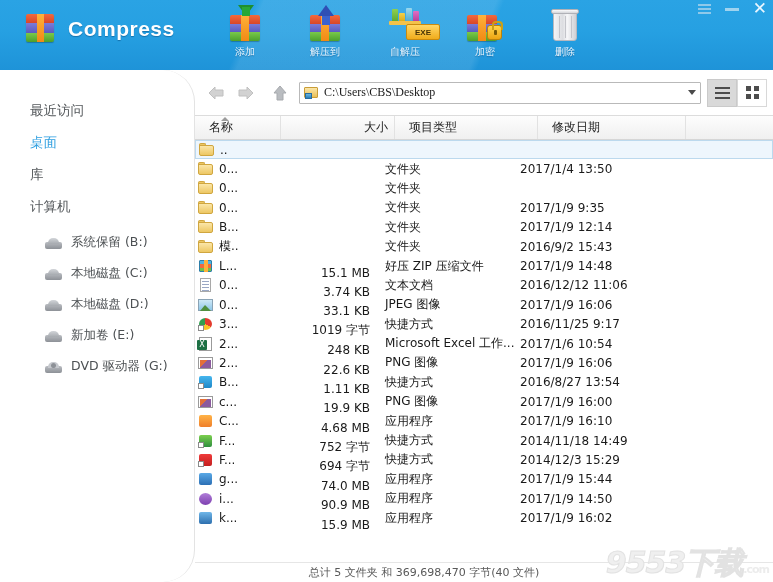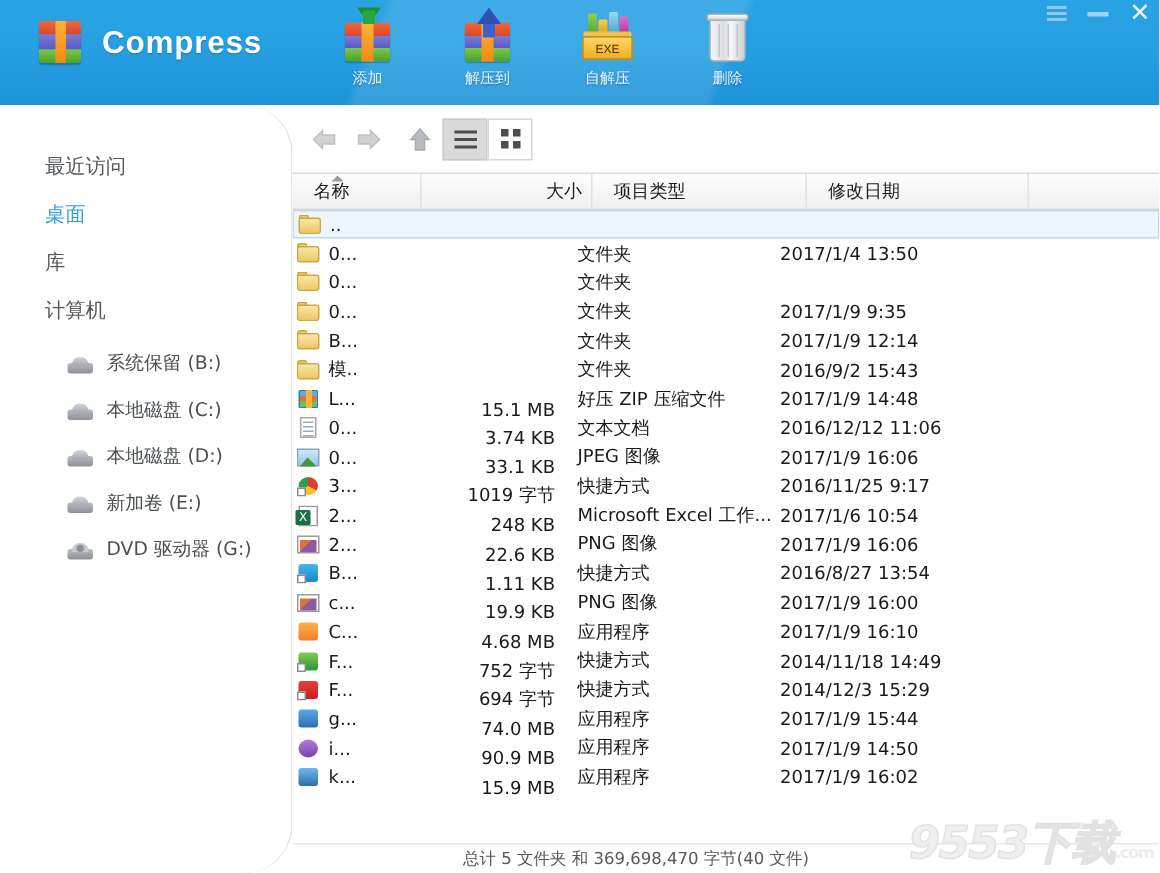--- a/index.html
+++ b/index.html
@@ -51,23 +51,23 @@
   .rarbox i.g{background:linear-gradient(180deg,#79c94a,#4da02c);}
   .rarband{position:absolute;left:16px;top:10px;width:8px;height:26px;
     background:linear-gradient(180deg,#ffb13b,#f08a14);}
   .arrow-dn{position:absolute;left:13px;top:0px;width:0;height:0;
     border-left:8px solid transparent;border-right:8px solid transparent;border-top:11px solid #1f8f2e;}
   .arrow-dn:after{content:"";position:absolute;left:-4px;top:-9px;width:8px;height:9px;background:#27a838;}
   .arrow-up{position:absolute;left:13px;top:0px;width:0;height:0;
     border-left:8px solid transparent;border-right:8px solid transparent;border-bottom:11px solid #2f4fb5;}
   .arrow-up:after{content:"";position:absolute;left:-4px;top:11px;width:8px;height:9px;background:#3a62cf;}
 
-  .exe-base{position:absolute;left:3px;top:19px;width:34px;height:16px;border-radius:2px;
+  .exe-base{position:absolute;left:21px;top:19px;width:34px;height:16px;border-radius:2px;
     background:linear-gradient(180deg,#ffd766,#f0ac1c);border:1px solid #c98a10;box-sizing:border-box;
-    display:flex;align-items:center;justify-content:center;color:#4a3405;font-size:8px;font-weight:normal;}
+    display:flex;align-items:center;justify-content:center;color:#4a3405;font-size:8px;font-weight:bold;}
   .exe-top{position:absolute;left:4px;top:16px;width:32px;height:4px;background:#f3c24a;border-radius:1px;}
   .exe-bits{position:absolute;left:7px;top:3px;width:27px;height:14px;}
   .exe-bits span{position:absolute;bottom:0;width:6px;border-radius:1px;}
 
   .lock{position:absolute;left:22px;top:20px;width:15px;height:15px;border-radius:3px;
     background:linear-gradient(180deg,#ffd44d,#eda412);border:1px solid #b9820c;box-sizing:border-box;}
   .lock:before{content:"";position:absolute;left:4px;top:-5px;width:7px;height:7px;border:2px solid #caa018;
     border-bottom:none;border-radius:4px 4px 0 0;}
   .lock:after{content:"";position:absolute;left:6px;top:4px;width:3px;height:5px;background:#7a5a06;border-radius:1px;}
 
@@ -250,20 +250,32 @@
             <span style="left:7px;height:9px;background:linear-gradient(180deg,#f2d04a,#d9a716);"></span>
             <span style="left:14px;height:14px;background:linear-gradient(180deg,#9ad9ef,#4fa8cf);"></span>
             <span style="left:21px;height:11px;background:linear-gradient(180deg,#e06fc4,#b53b96);"></span>
           </div>
           <div class="exe-top"></div>
           <div class="exe-base">EXE</div>
         </div>
         <div class="tlabel">自解压</div>
       </div>
 
+      <div class="tool">
+        <div class="glyph">
+          <div class="rarbox" style="left:2px;">
+              <i class="r"></i>
+              <i class="b"></i>
+              <i class="g"></i>
+            </div>
+          <div class="rarband" style="left:13px;"></div>
+          <div class="lock"></div>
+        </div>
+        <div class="tlabel">加密</div>
+      </div>
 
       <div class="tool">
         <div class="glyph">
           <div class="bin">
             <em style="left:5px;"></em>
               <em style="left:11px;"></em>
               <em style="left:17px;"></em>
           </div>
         </div>
         <div class="tlabel">删除</div>
@@ -349,20 +361,28 @@
         <svg width="20" height="16" viewBox="0 0 20 16">
             <path d="M11 2 L17 8 L11 14 L11 11 L3 11 L3 5 L11 5 Z" fill="#d2d2d2" stroke="#c0c0c0"></path>
           </svg>
       </div>
       <div class="navbtn" style="margin-left:4px;">
         <svg width="18" height="18" viewBox="0 0 18 18">
             <path d="M9 2 L15 9 L12 9 L12 16 L6 16 L6 9 L3 9 Z" fill="#b9bcc0" stroke="#a7aaae"></path>
           </svg>
       </div>
 
+      <div class="addrbox">
+        <span class="addr-ico">
+          <span style="position:absolute;left:0;top:1px;width:14px;height:11px;border-radius:1px;background:linear-gradient(180deg,#fbe6a8,#e9bf56);border:1px solid #c99d37;box-sizing:border-box;"></span>
+          <span style="position:absolute;left:1px;bottom:0;width:7px;height:6px;background:linear-gradient(180deg,#6cb7e0,#2a7fba);border:1px solid #2a6d9e;box-sizing:border-box;"></span>
+        </span>
+        <span class="addr-txt">C:\Users\CBS\Desktop</span>
+        <span class="addr-caret"></span>
+      </div>
 
       <div class="viewbtns">
         <div class="vbtn active">
           <span class="lines">
               <u></u>
               <u></u>
               <u></u>
             </span>
         </div>
         <div class="vbtn">

